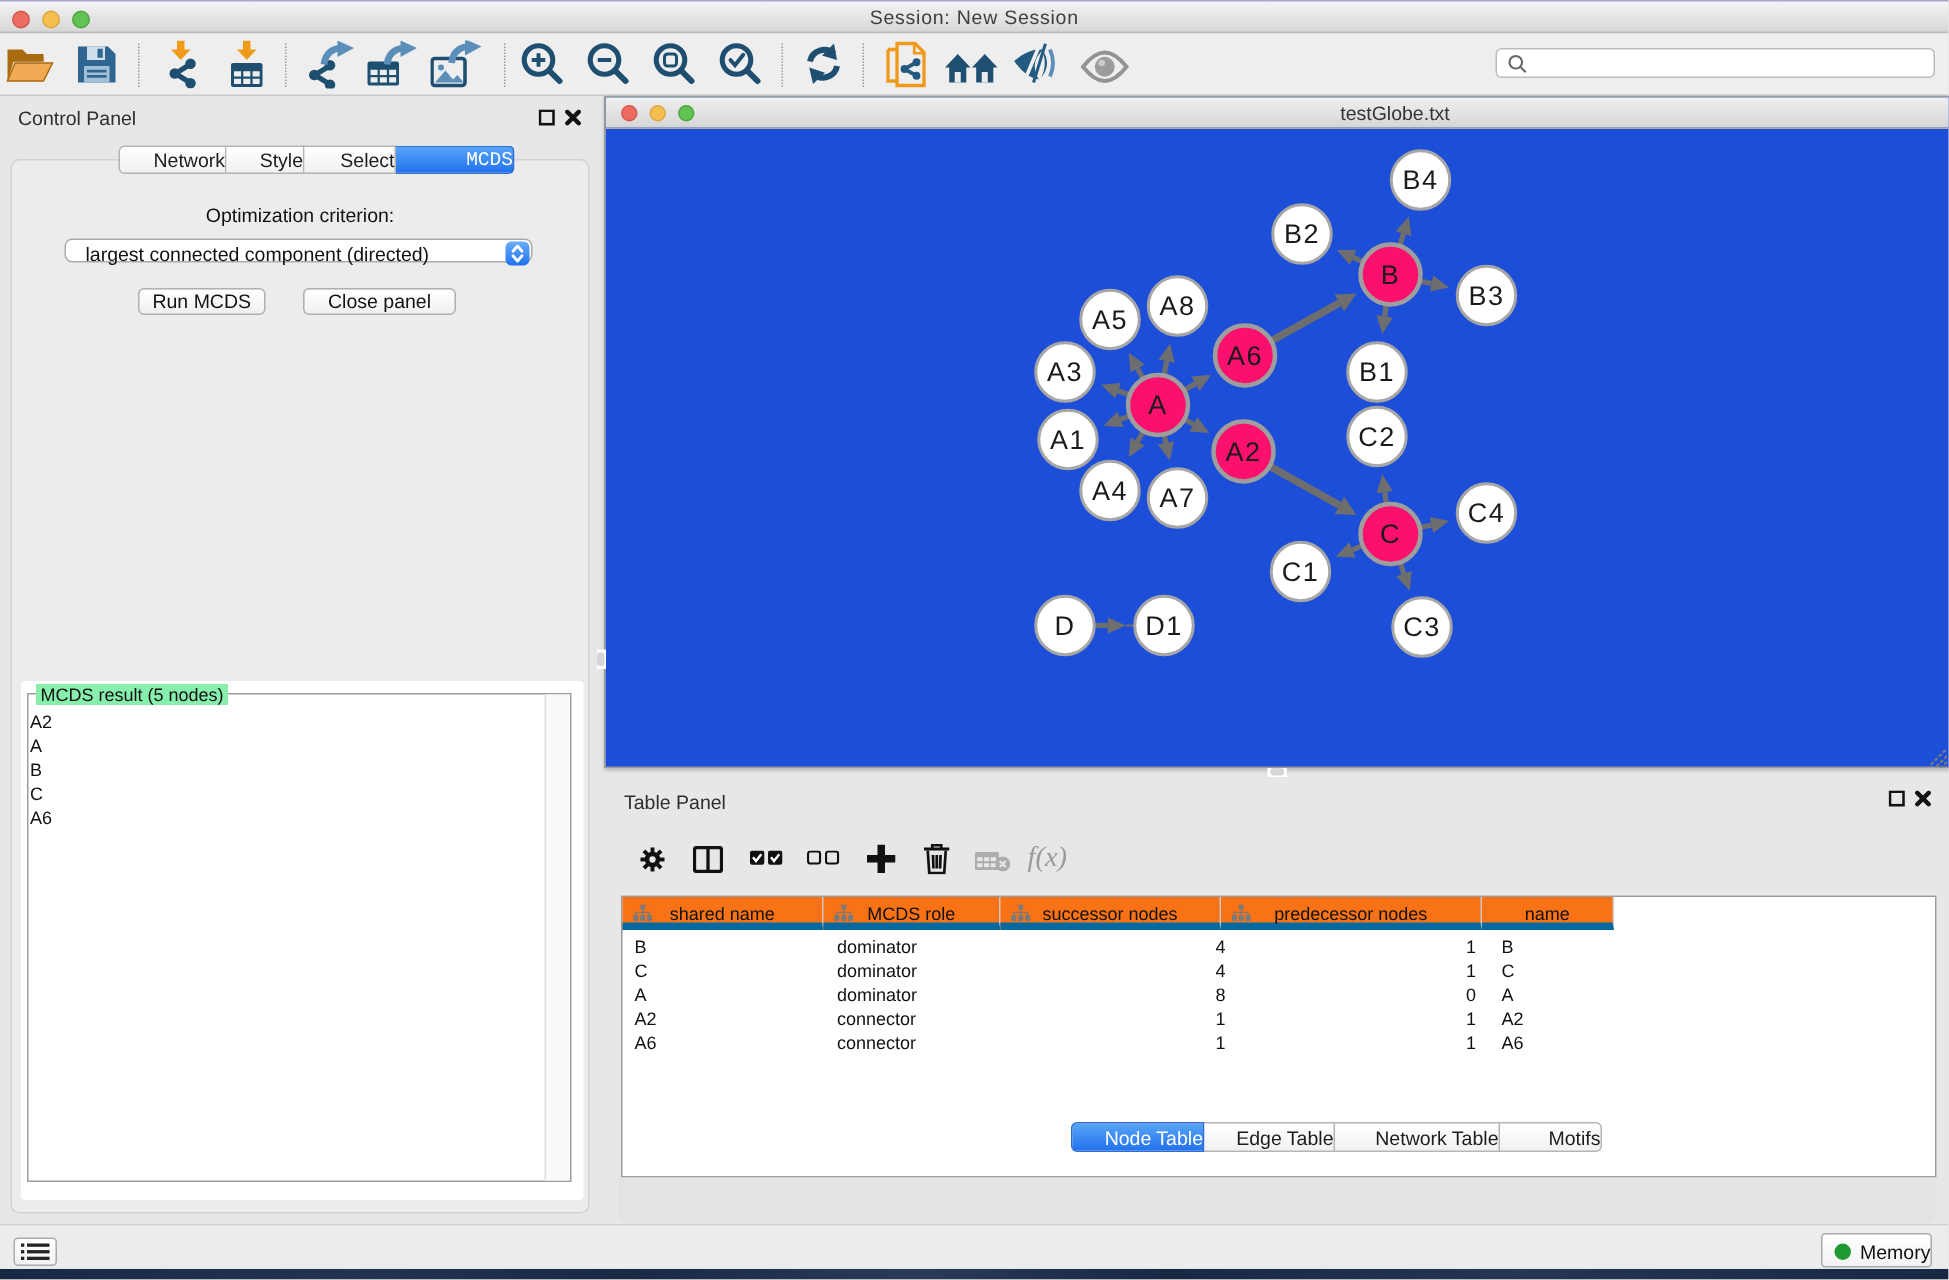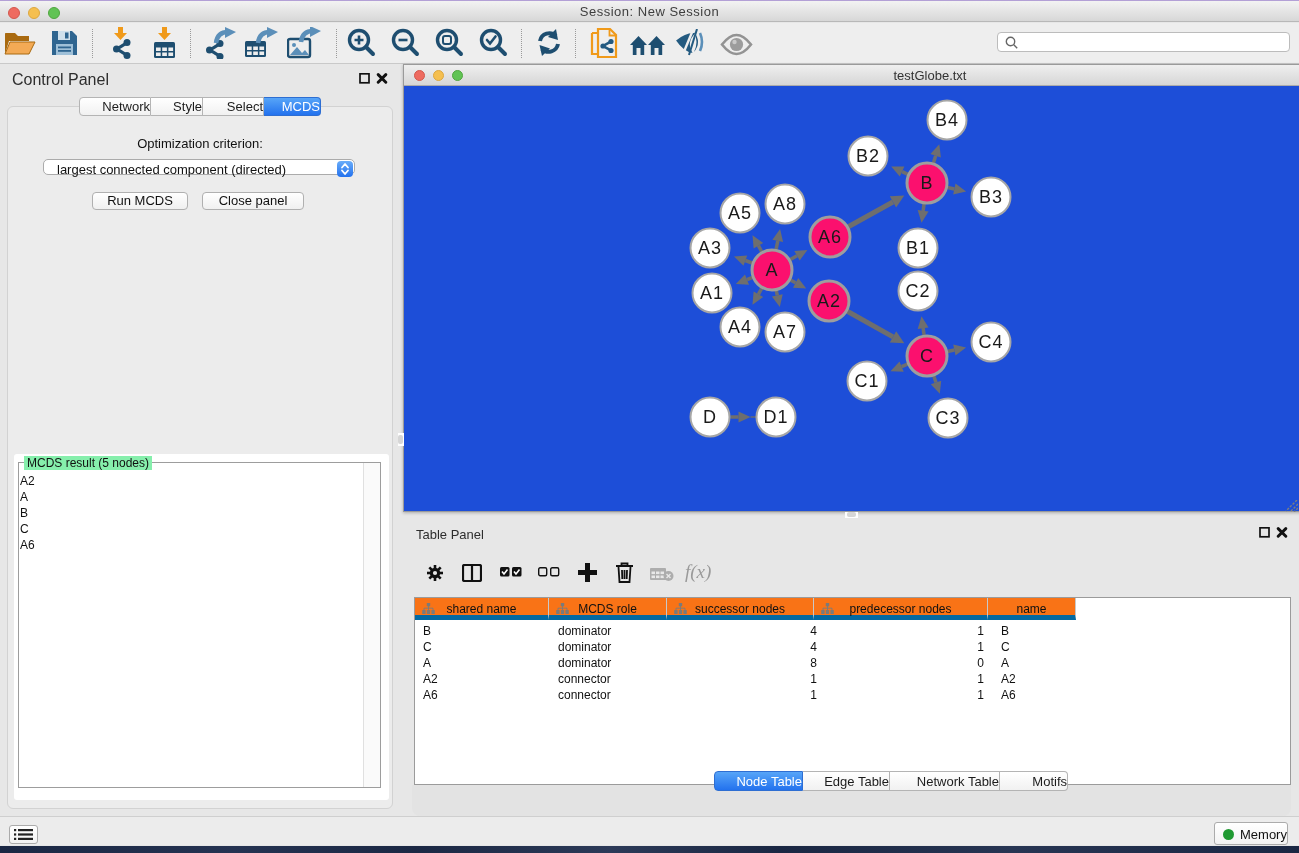--- a/index.html
+++ b/index.html
@@ -9,21 +9,21 @@
 
 #wallpaper-top { left:0; top:0; width:1299px; height:2px; background:#b3a0d6; }
 #titlebar { left:0; top:1px; width:1299px; height:21px; background:linear-gradient(#f3f3f3,#d7d7d7); border-bottom:1px solid #b8b8b8; }
 #titlebar .title { width:100%; text-align:center; font-size:13px; color:#3e3e3e; line-height:21px; letter-spacing:0.5px; }
 .tl { position:absolute; border-radius:50%; width:12px; height:12px; top:6px; }
 #toolbar { left:0; top:23px; width:1299px; height:41px; background:#eeeeee; border-bottom:1px solid #c9c9c9; }
 .tbsep { position:absolute; top:6px; height:29px; width:0; border-left:1px dotted #9a9a9a; }
 .tbi { position:absolute; top:26px; }
 #searchbox { left:997px; top:32px; width:293px; height:20px; background:#fff; border:1px solid #bcbcbc; border-radius:4px; }
 
-#cp-title { left:12px; top:71px; font-size:16px; color:#2e2e2e; }
+#cp-title { left:12px; top:71px; font-size:13px; color:#2e2e2e; }
 .winbtns { position:absolute; }
 #cp-panel { left:7px; top:106px; width:386px; height:703px; background:#ececec; border:1px solid #d2d2d2; border-radius:6px; }
 .tabrow { position:absolute; display:flex; }
 .tab { height:19px; background:linear-gradient(#ffffff,#f1f1f1); border:1px solid #b4b4b4; border-left:none; font-size:13px; color:#1c1c1c; text-align:right; line-height:18px; }
 .tab.first { border-left:1px solid #b4b4b4; border-radius:4px 0 0 4px; }
 .tab.last { border-radius:0 4px 4px 0; }
 .tab.sel { background:linear-gradient(#57a5f8,#2372ee); color:#fff; border-color:#2e6ed2; }
 #opt-label { left:8px; top:136px; width:384px; text-align:center; font-size:13px; color:#111; }
 #combo { left:43px; top:159px; width:312px; height:16px; background:#fff; border:1px solid #ababab; border-radius:5px; }
 #combo .ctext { position:absolute; left:13px; top:2px; font-size:13px; color:#111; }
@@ -225,31 +225,31 @@
 <div class="abs" id="cp-title">Control Panel</div>
 <svg class="winbtns" style="left:359px;top:73px" width="29" height="11" viewBox="0 0 29 11">
     <rect x="1" y="0.8" width="9" height="9" fill="none" stroke="#111" stroke-width="1.7"></rect>
     <path d="M19.2 1.6 L26.8 9.2 M26.8 1.6 L19.2 9.2" stroke="#111" stroke-width="2.9" stroke-linecap="round"></path>
   </svg>
 <div class="abs" id="cp-panel"></div>
 <div class="tabrow" style="left:79px;top:97px;">
   <div class="tab first" style="width:72px;">Network</div>
   <div class="tab" style="width:52px;">Style</div>
   <div class="tab" style="width:61px;">Select</div>
-  <div class="tab last sel" style="width:57px;">MCDS</div>
+  <div class="tab last sel" style="width:79px;font-family:Liberation Mono, monospace;">MCDS</div>
 </div>
 <div class="abs" id="opt-label">Optimization criterion:</div>
 <div class="abs" id="combo">
   <div class="ctext">largest connected component (directed)</div>
   <div class="stepper"><svg width="16" height="16" viewBox="0 0 16 16">
         <path d="M5 6.5 L8 3 L11 6.5" fill="none" stroke="#fff" stroke-width="1.8" stroke-linecap="round" stroke-linejoin="round"></path>
         <path d="M5 9.5 L8 13 L11 9.5" fill="none" stroke="#fff" stroke-width="1.8" stroke-linecap="round" stroke-linejoin="round"></path>
       </svg></div>
 </div>
-<div class="btn" style="left:92px;top:192px;width:96px;">Run MCDS</div>
+<div class="btn" style="left:92px;top:192px;width:85px;">Run MCDS</div>
 <div class="btn" style="left:202px;top:192px;width:102px;">Close panel</div>
 <div class="abs" id="mcds-white"></div>
 <div class="abs" id="mcds-box"></div>
 <div class="abs" id="mcds-scroll"></div>
 <div class="abs" id="mcds-legend">MCDS result (5 nodes)</div>
 <div class="abs" id="mcds-list">A2<br>A<br>B<br>C<br>A6</div>
 
 <div class="abs" id="netwin">
   <div id="netwin-title">
     <div class="title">testGlobe.txt</div>
@@ -475,21 +475,21 @@
 <div class="trow" style="left:252px;top:74px;width:150px;text-align:right;">1</div>
 <div class="trow" style="left:399px;top:74px;width:170px;text-align:right;">1</div>
 <div class="trow" style="left:586px;top:74px;">A2</div>
 <div class="trow" style="left:8px;top:90px;">A6</div>
 <div class="trow" style="left:143px;top:90px;">connector</div>
 <div class="trow" style="left:252px;top:90px;width:150px;text-align:right;">1</div>
 <div class="trow" style="left:399px;top:90px;width:170px;text-align:right;">1</div>
 <div class="trow" style="left:586px;top:90px;">A6</div>
 </div>
 <div class="abs" id="tp-tabstrip"></div>
-<div class="tabrow" style="left:674px;top:771px;padding-left:40px;">
+<div class="tabrow" style="left:674px;top:748px;padding-left:40px;">
   <div class="tab first sel" style="width:89px;height:20px;line-height:19px;">Node Table</div>
   <div class="tab" style="width:87px;height:20px;line-height:19px;">Edge Table</div>
   <div class="tab" style="width:110px;height:20px;line-height:19px;">Network Table</div>
   <div class="tab last" style="width:68px;height:20px;line-height:19px;">Motifs</div>
 </div>
 
 <div class="abs" id="statussep"></div>
 <div class="abs" id="statusbar"></div>
 <div class="sbtn" style="left:9px;top:825px;width:29px;height:19px;">
   <svg width="20" height="13" viewBox="0 0 20 13" style="position:absolute;left:4px;top:2px">

